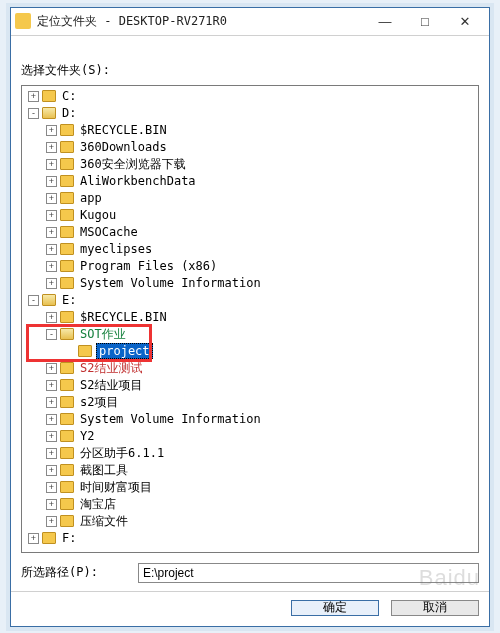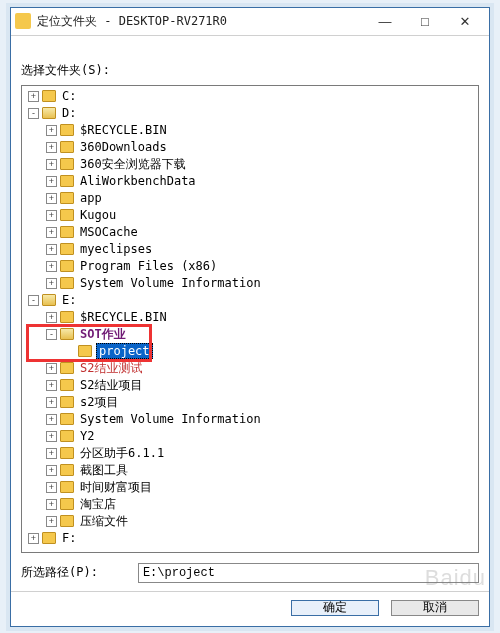--- a/index.html
+++ b/index.html
@@ -110,21 +110,21 @@
     align-items: center;
     margin: 10px 0 8px 0;
     gap: 40px;
   }
   .path-row .plabel { width: auto; }
   .path-input {
     flex: 1;
     border: 1px solid #888;
     height: 20px;
     padding: 2px 4px;
-    font-family: Liberation Mono, monospace;
+    font-family: Liberation Sans, sans-serif;
     font-size: 12px;
     background: #fff;
   }
   .btn-row {
     display: flex;
     justify-content: flex-end;
     gap: 12px;
     padding: 8px 10px 10px 10px;
     border-top: 1px solid #d0d0d0;
   }
@@ -132,21 +132,21 @@
     width: 88px;
     height: 16px;
     border: 1px solid #888;
     background: #e8e8e8;
     display: flex; align-items: center; justify-content: center;
     font-size: 12px;
   }
   .btn.primary { border: 1px solid #3a6ea5; background: #e8f0fa; }
   .watermark {
     position: absolute;
-    right: 14px; bottom: 42px;
+    right: 20px; bottom: 42px;
     font-size: 22px;
     color: rgba(120,120,120,0.25);
     font-family: Arial;
     pointer-events: none;
     letter-spacing: 1px;
     margin-top: 36px;
   }
 </style>
 </head>
 <body>
@@ -232,21 +232,21 @@
           <span class="nlabel">E:</span>
         </div>
         <div class="node" style="padding-left: 24px;">
           <span class="exp">+</span>
           <span class="folder"></span>
           <span class="nlabel">$RECYCLE.BIN</span>
         </div>
         <div class="node" style="padding-left: 24px;">
           <span class="exp">-</span>
           <span class="folder open"></span>
-          <span class="nlabel" style="color: #701a75; font-weight: bold;">SOT作业</span>
+          <span class="nlabel" style="color: #15803d;">SOT作业</span>
         </div>
         <div class="node" style="padding-left: 42px;">
           <span class="exp empty"></span>
           <span class="folder"></span>
           <span class="nlabel sel">project</span>
         </div>
         <div class="node" style="padding-left: 24px;">
           <span class="exp">+</span>
           <span class="folder"></span>
           <span class="nlabel" style="color: rgb(192, 48, 48); text-align: center;">S2结业测试</span>

